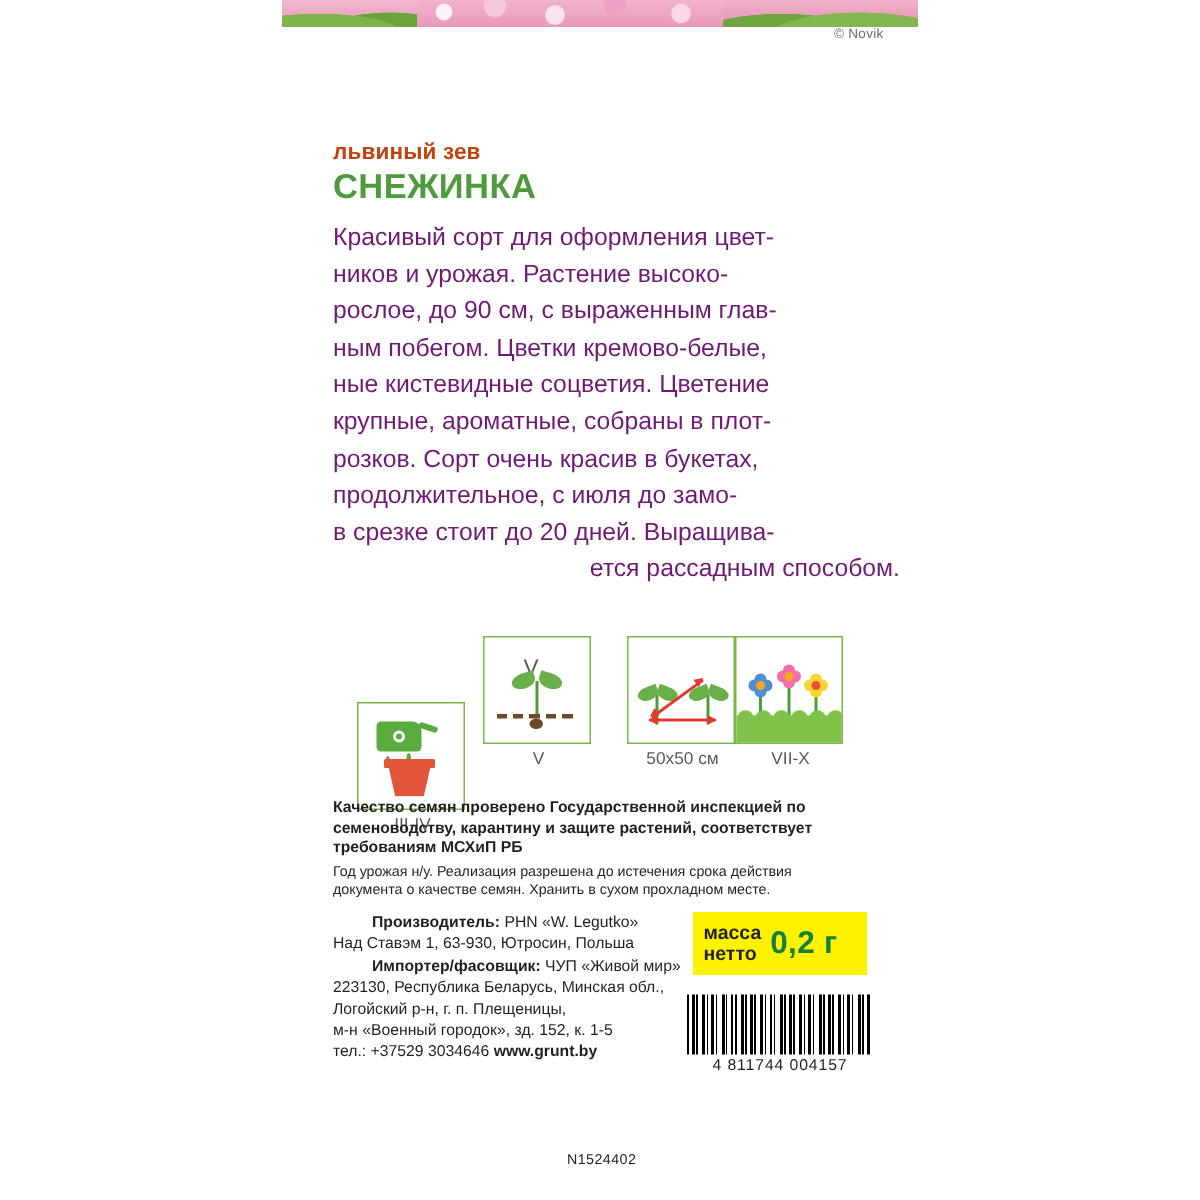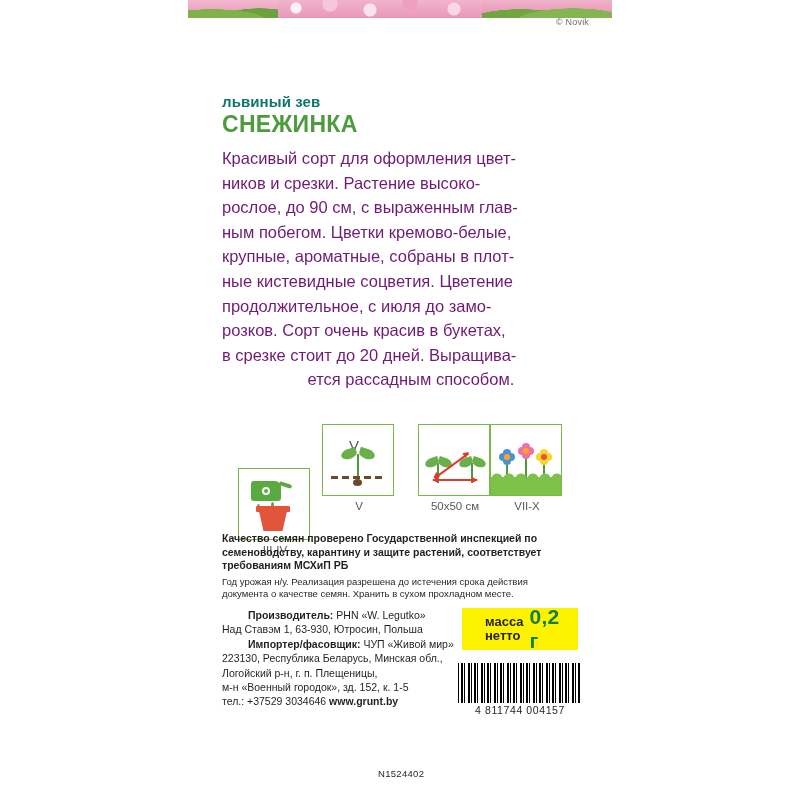--- a/index.html
+++ b/index.html
@@ -73,21 +73,21 @@
   }
 
   
   .title-block {
     position: absolute;
     left: 222px;
     top: 93px;
     width: 420px;
   }
   .subtitle {
-    color: #0f766e;
+    color: #c2410c;
     font-size: 15px;
     font-weight: bold;
     line-height: 17px;
     letter-spacing: 0.1px;
   }
   .title {
     color: #4e9b3e;
     font-size: 23px;
     font-weight: bold;
     line-height: 25px;
@@ -99,21 +99,21 @@
   .description {
     position: absolute;
     left: 222px;
     top: 146px;
     width: 378px;
     font-size: 16.5px;
     line-height: 24.6px;
     text-align: justify;
     color: #701a75;
   }
-  .description div:last-child { text-align: center; }
+  .description div:last-child { text-align: right; }
 
   
   .pictos {
     position: absolute;
     left: 238px;
     top: 424px;
     width: 326px;
     height: 102px;
   }
   .picto {
@@ -362,21 +362,21 @@
   
   .weight {
     position: absolute;
     left: 462px;
     top: 608px;
     width: 116px;
     height: 42px;
     background: #fdf200;
     display: flex;
     align-items: center;
-    padding: 0 23px;
+    padding: 0 7px;
     box-sizing: border-box;
   }
   .weight .w-words {
     font-size: 13px;
     line-height: 14.5px;
     font-weight: bold;
     color: #231f20;
   }
   .weight .w-val {
     font-size: 21px;
@@ -432,27 +432,27 @@
   </div>
   <div class="copyright">© Novik</div>
 
   <div class="title-block">
     <div class="subtitle">львиный зев</div>
     <div class="title">СНЕЖИНКА</div>
   </div>
 
   <div class="description">
     <div>Красивый сорт для оформления цвет-</div>
-    <div>ников и срезки. Растение высоко-</div>
+    <div>ников и урожая. Растение высоко-</div>
     <div>рослое, до 90 см, с выраженным глав-</div>
     <div>ным побегом. Цветки кремово-белые,</div>
+    <div>ные кистевидные соцветия. Цветение</div>
     <div>крупные, ароматные, собраны в плот-</div>
-    <div>ные кистевидные соцветия. Цветение</div>
+    <div>розков. Сорт очень красив в букетах,</div>
     <div>продолжительное, с июля до замо-</div>
-    <div>розков. Сорт очень красив в букетах,</div>
     <div>в срезке стоит до 20 дней. Выращива-</div>
     <div>ется рассадным способом.</div>
   </div>
 
   <div class="pictos">
 
     <div class="picto p1">
       <div class="box">
         <div class="can">
             <div class="hole"></div>

